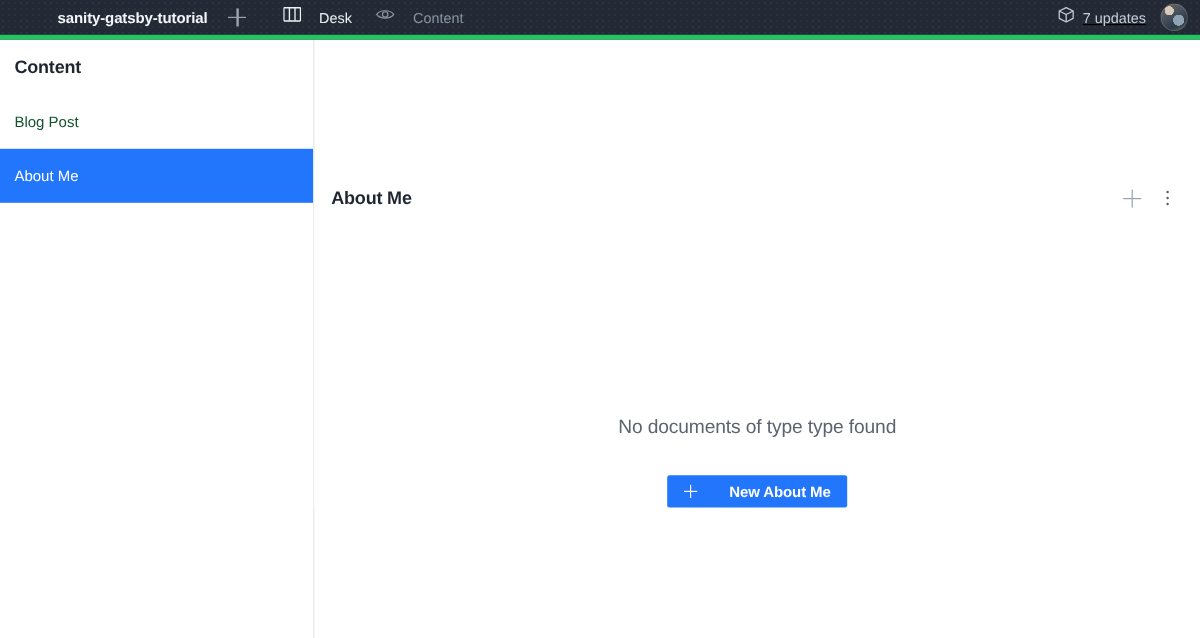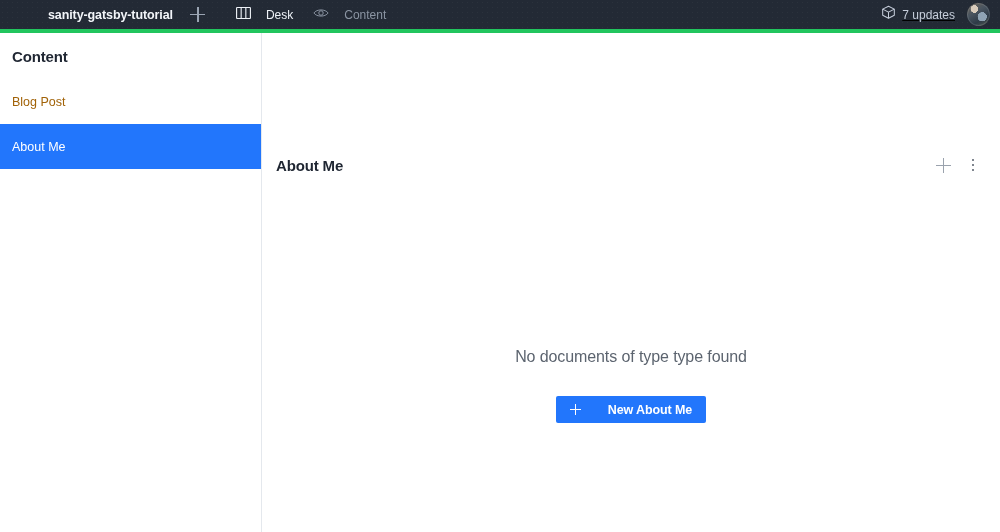--- a/index.html
+++ b/index.html
@@ -168,21 +168,21 @@
     color: #1f2632;
     letter-spacing: -0.15px;
   }
   .pane-list { padding-top: 0; }
   .pane-item {
     height: 45px;
     display: flex;
     align-items: center;
     padding: 0 12px;
     font-size: 12.5px;
-    color: #a16207;
+    color: #14532d;
     cursor: pointer;
   }
   .pane-item.selected {
     background: #2276fc;
     color: #ffffff;
   }
 
   
   .main-pane {
     flex: 1 1 auto;

